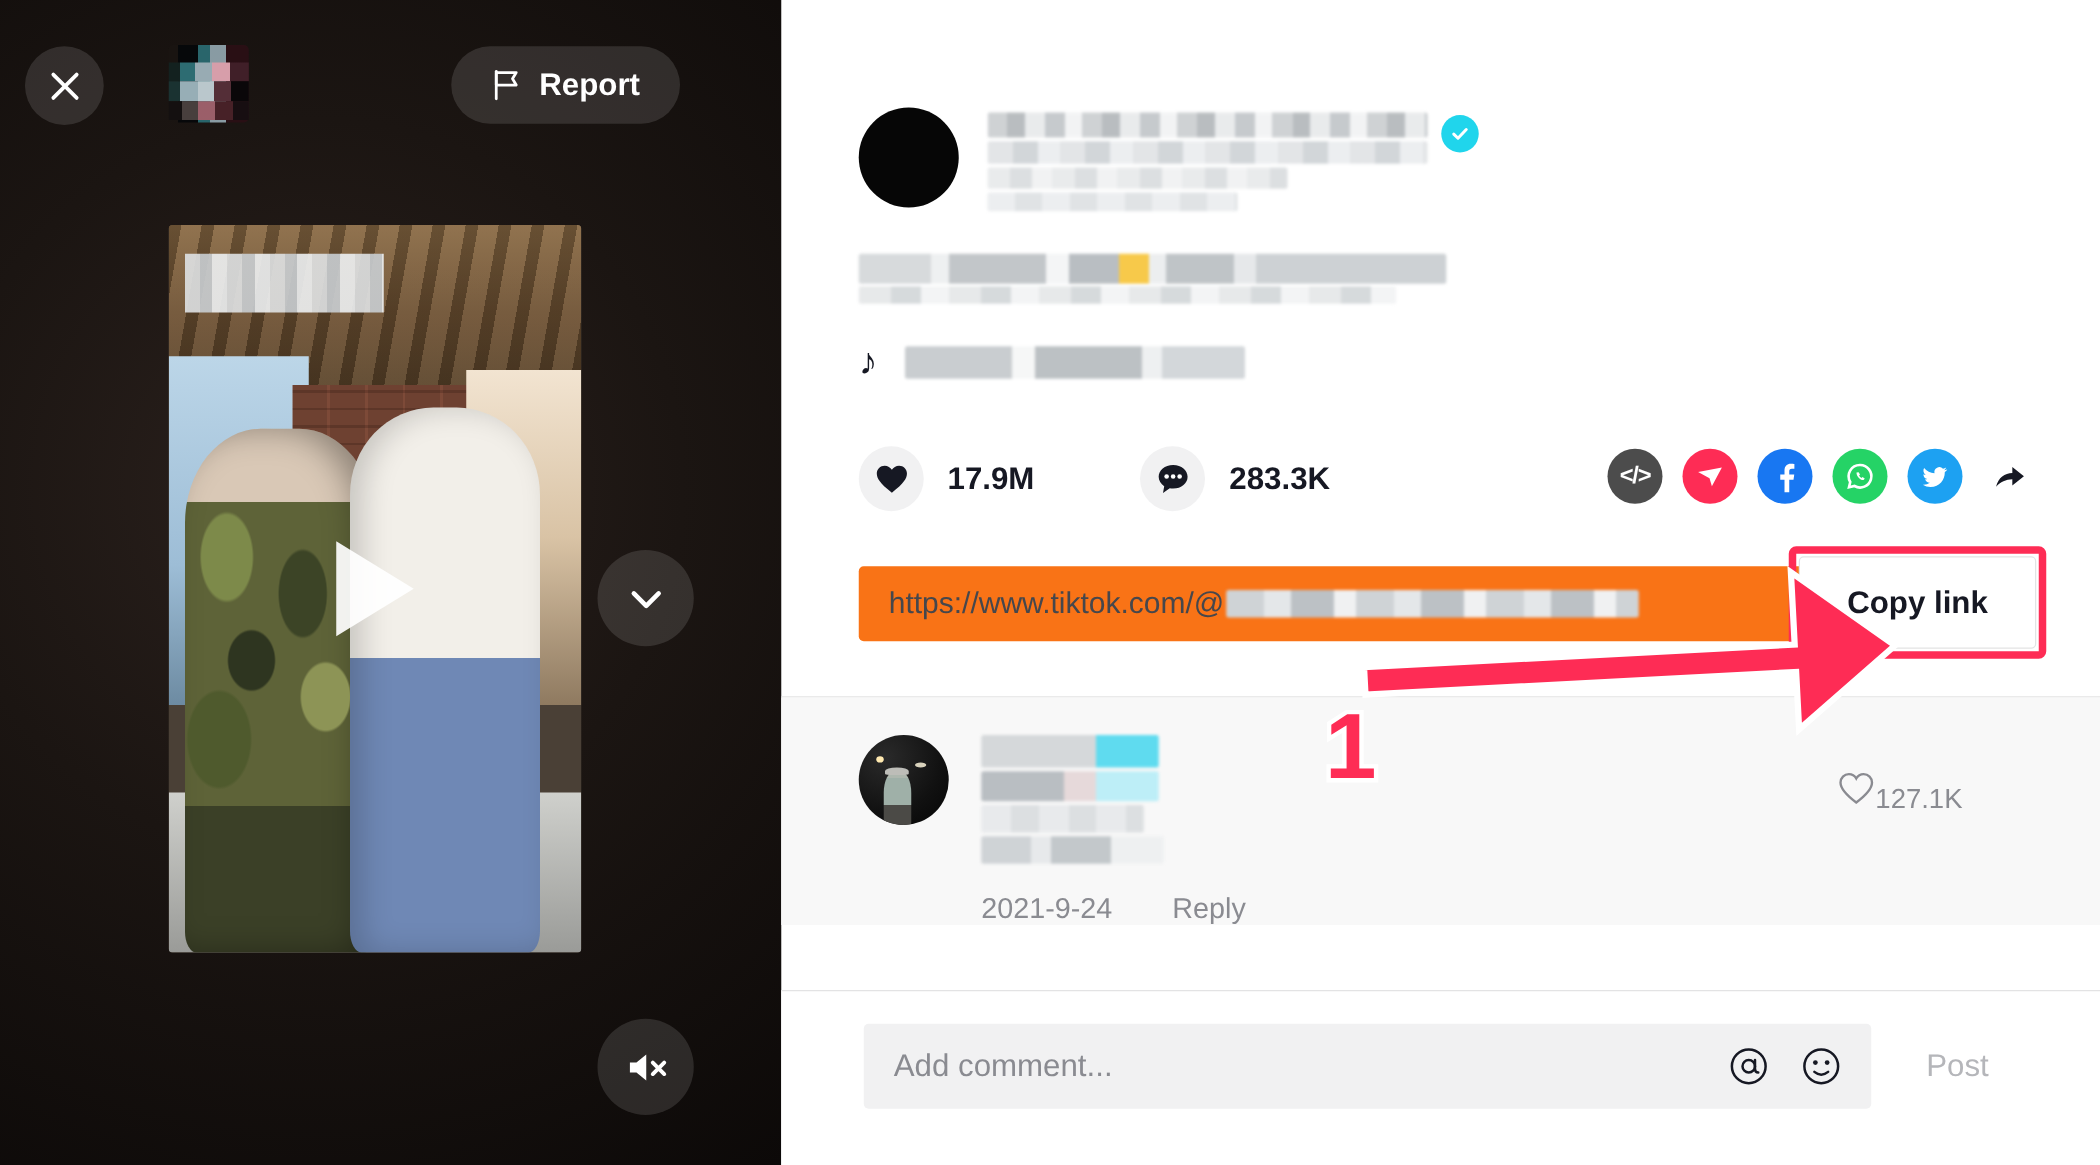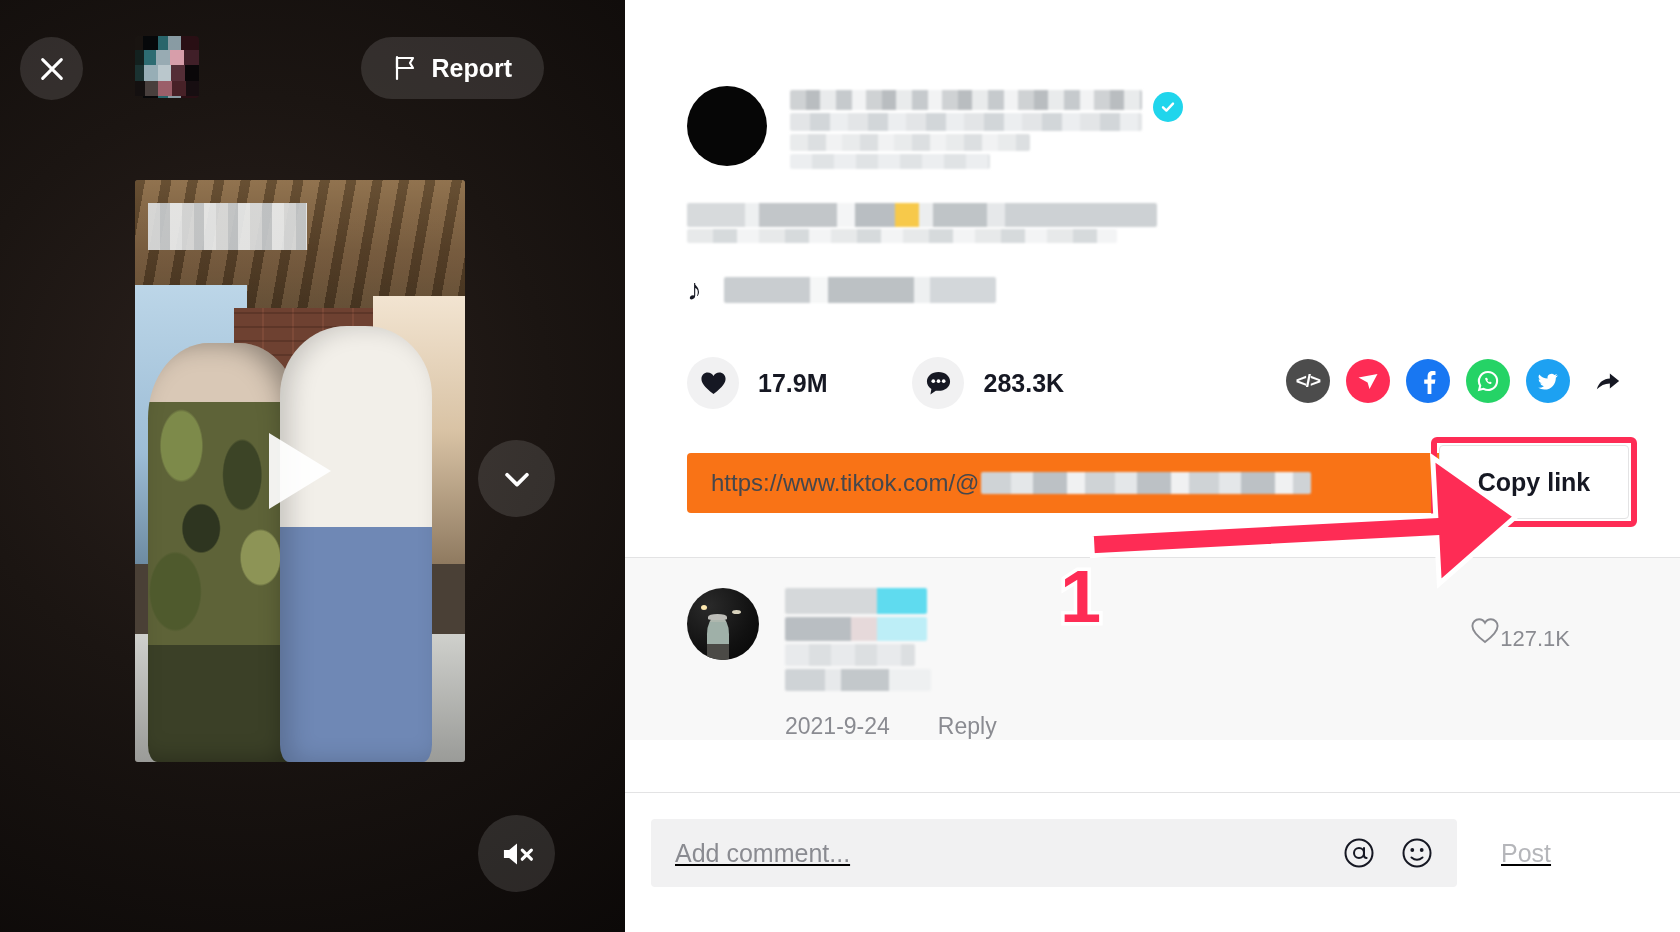--- a/index.html
+++ b/index.html
@@ -226,21 +226,21 @@
     background: repeating-linear-gradient(90deg,#e8eaec 0 24px,#dcdfe1 24px 46px); }
   .c-blur-4 { width: 146px; height: 22px; margin-top: 3px; border-radius:2px; filter: blur(1.2px);
     background: repeating-linear-gradient(90deg,#cfd3d6 0 40px,#e7e9eb 40px 56px,#c3c8cb 56px 104px,#eef0f1 104px 146px); }
   .c-meta { display:flex; align-items:flex-start; margin-top: 22px; font-size: 23px; color:#8a8b91; }
   .c-meta .reply { margin-left: 48px; cursor:pointer; }
   .c-like { position:absolute; right: 110px; top: 52px; display:flex; flex-direction:row; align-items:center; cursor:pointer; }
   .c-like svg { width: 30px; height: 30px; }
   .c-like-count { margin-top: 16px; font-size: 22px; color:#8a8b91; }
 
   .comment-bar-wrap { background:#fff; border-top: 1px solid #e3e3e4; padding: 26px 0 0 0; height: 140px; position:relative; }
-  .comment-bar { display:flex; align-items:center; margin-left: 26px; text-decoration: underline; }
+  .comment-bar { display:flex; align-items:center; margin-left: 66px; }
   .comment-input {
     width: 806px; height: 68px; background:#f1f1f2; border-radius:4px;
     display:flex; align-items:center; justify-content:space-between; padding: 0 24px; cursor:text;
   }
   .comment-ph { font-size: 25px; color:#8a8b91; }
   .ci-icons { display:flex; align-items:center; gap: 26px; }
   .ci-icons svg { width: 32px; height: 32px; cursor:pointer; }
   .post-btn { margin-left: 44px; font-size: 25px; color:#b5b6ba; cursor:pointer; }
 
   

